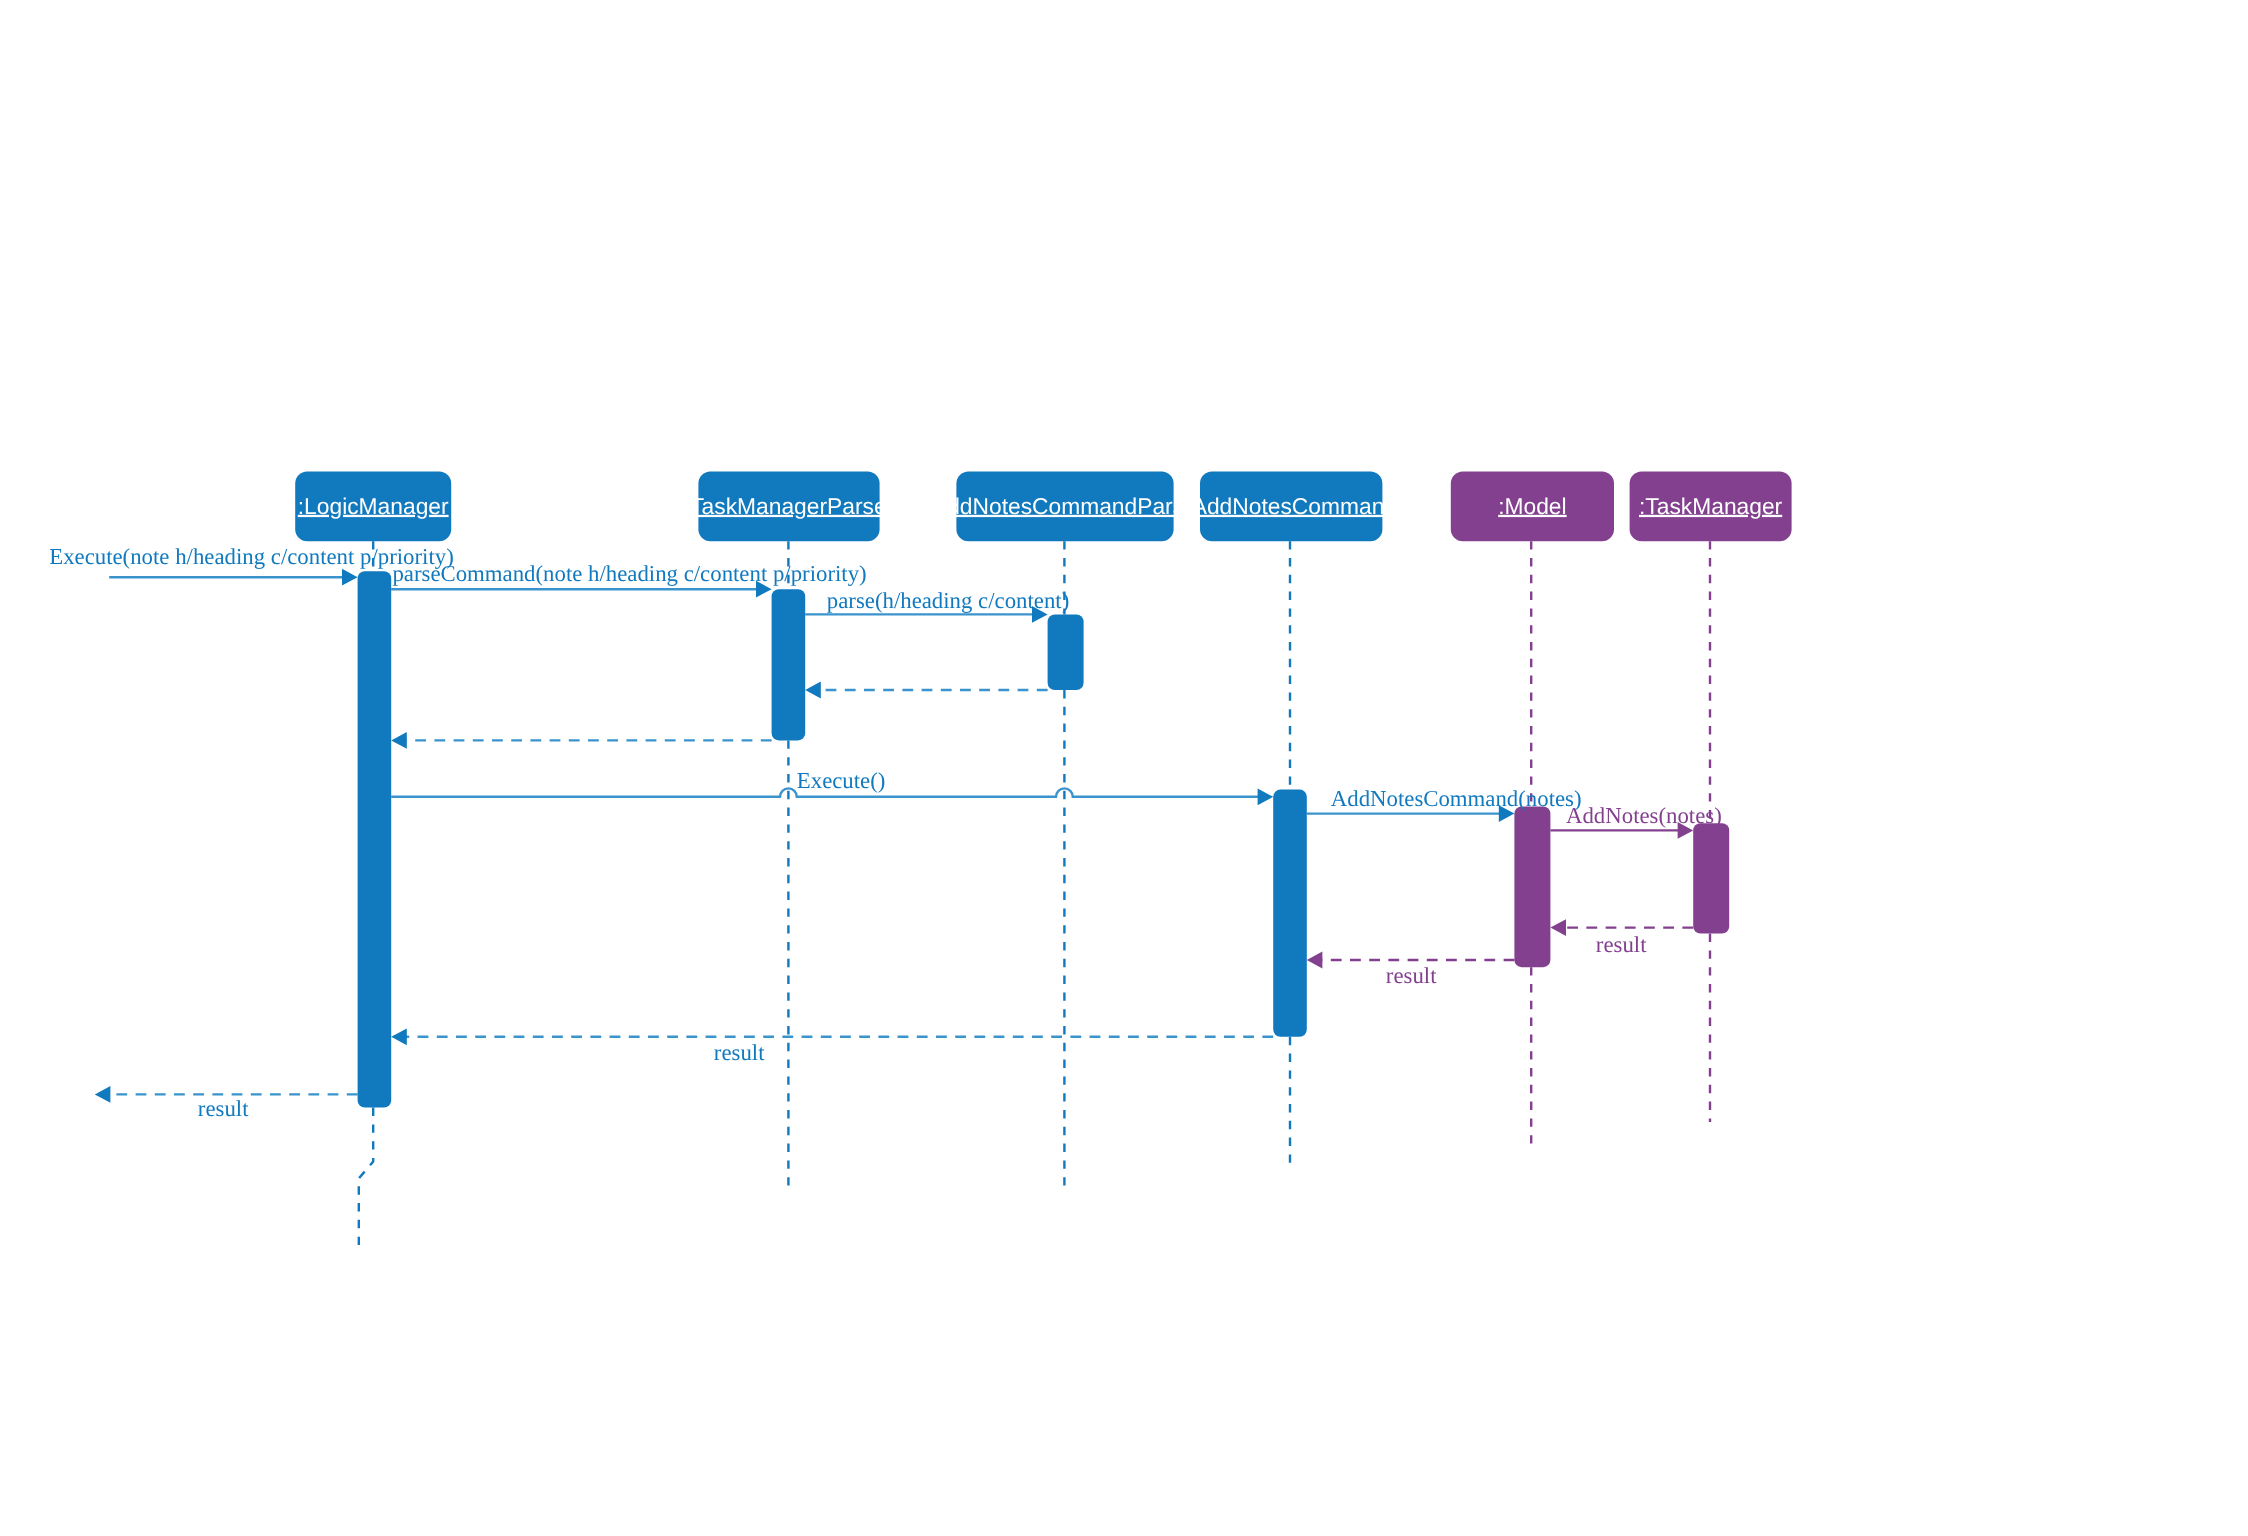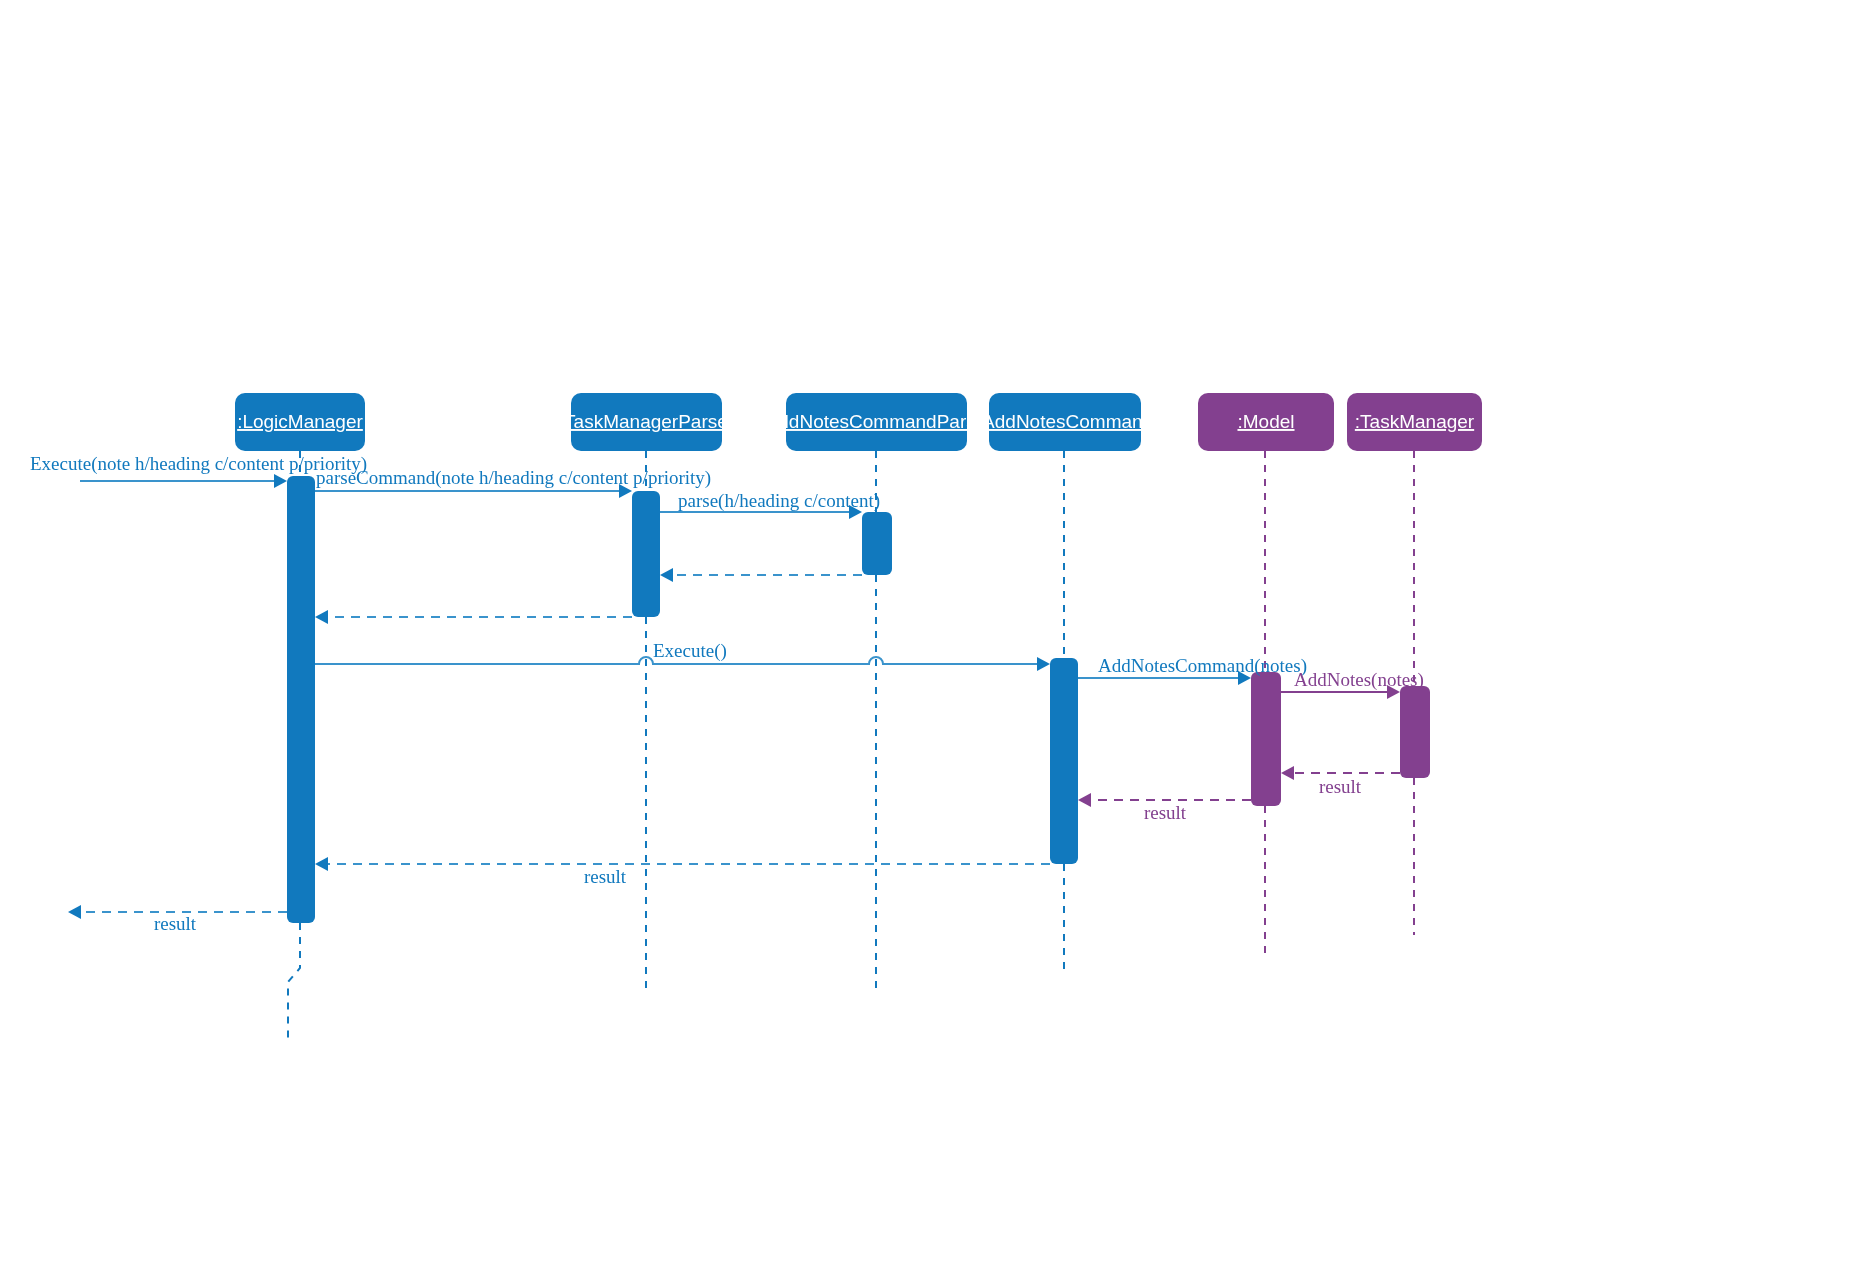--- a/index.html
+++ b/index.html
@@ -10,20 +10,21 @@
   body {
     width: 1873px;
     height: 1280px;
     position: relative;
     overflow: hidden;
     font-family: "Liberation Serif", "DejaVu Serif", serif;
   }
   #diagram-root {
     position: absolute;
     inset: 0;
+    margin-left: 11px;
   }
   svg#seq-svg {
     display: block;
     width: 1873px;
     height: 1280px;
   }
   .lifeline-box-label {
     font-family: "Liberation Sans", "DejaVu Sans", sans-serif;
     font-size: 19px;
     fill: #ffffff;

